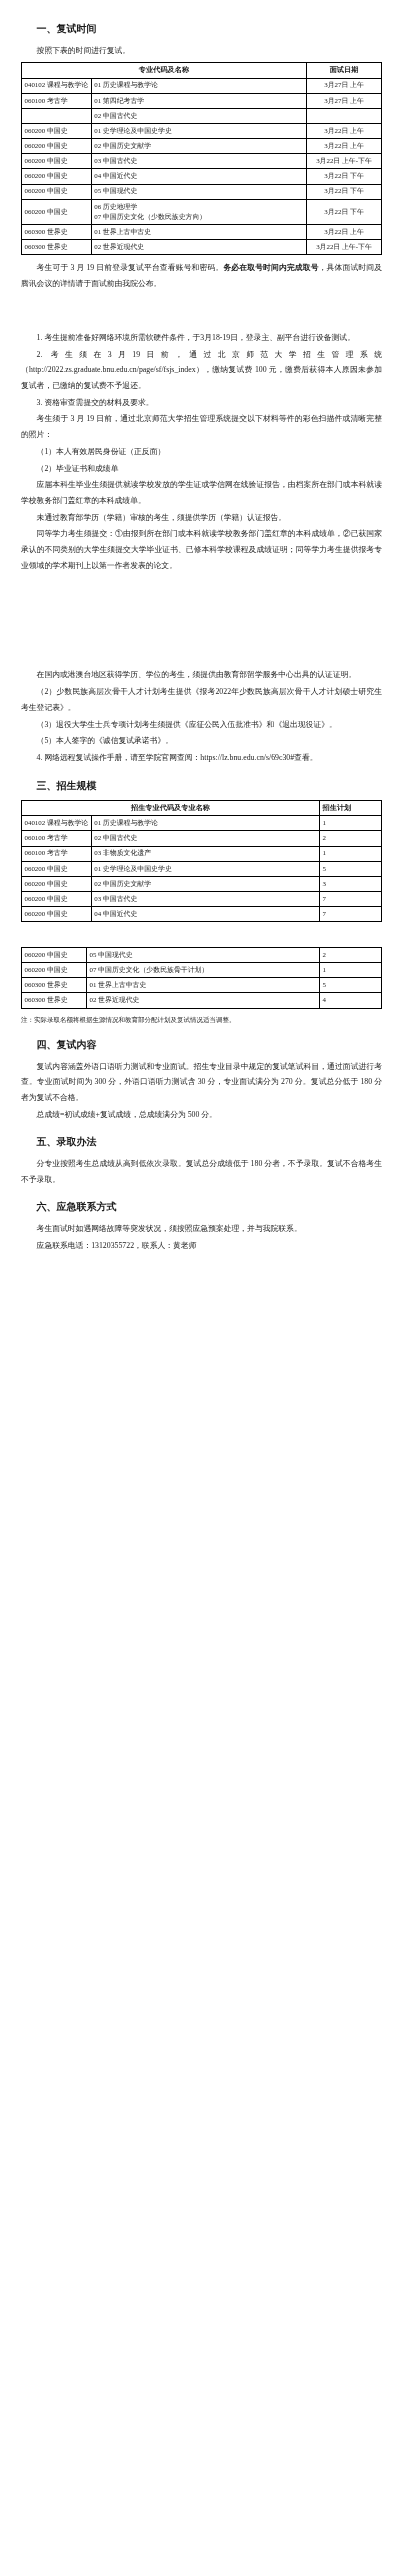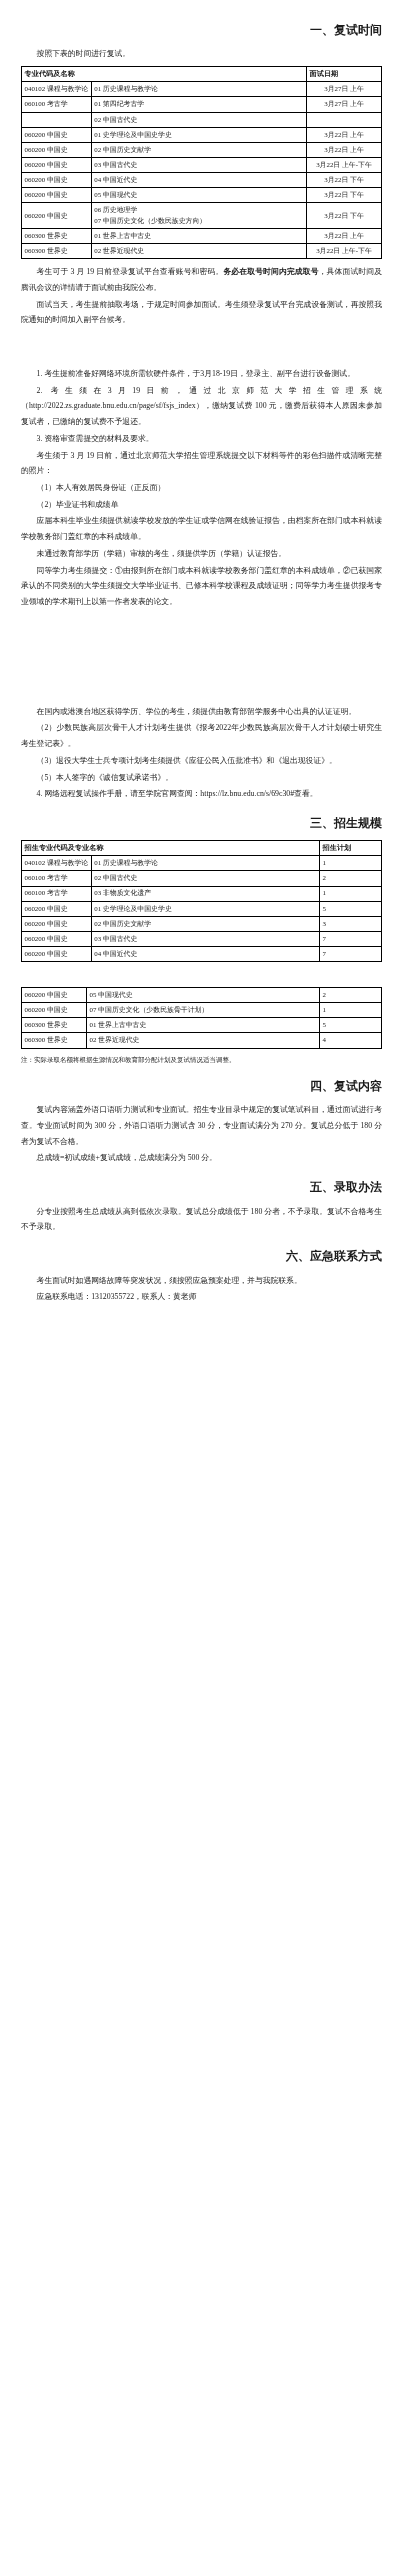--- a/index.html
+++ b/index.html
@@ -24,42 +24,41 @@
   }
   p{
     font-size:7.8px;
     line-height:2.0;
     margin:0 0 1.2px 0;
     text-align:justify;
     text-justify:inter-ideograph;
   }
   .indent{ text-indent:15.6px; }
   .sec-head{
-    font-size:12px;
+    font-size:10px;
     font-weight:bold;
     margin:10px 0 5px 0;
     text-indent:15.6px;
     line-height:1.9;
-    text-align:right;
   }
   table.tbl{
     border-collapse:collapse;
     width:100%;
     margin:3.7px 0 5px 0;
     font-size:6.9px;
   }
   table.tbl td, table.tbl th{
     border:0.6px solid #000;
     padding:1.9px 2.5px;
     line-height:1.5;
     vertical-align:middle;
   }
   table.tbl th{
     font-weight:bold;
-    text-align:left;
+    text-align:center;
     font-size:7.2px;
   }
   .c-code{ width:59px; text-align:left; white-space:nowrap;}
   .c-name{ text-align:left; }
   .c-date{ width:69px; text-align:center; }
   .t2 .c-plan{ width:56px; text-align:left;}
   .note{
     font-size:6.5px;
     line-height:1.7;
     margin:1.2px 0 2.5px 0;
@@ -140,21 +139,20 @@
         </tr>
         <tr>
           <td class="c-code">060300 世界史</td>
           <td class="c-name">02 世界近现代史</td>
           <td class="c-date">3月22日 上午-下午</td>
         </tr>
       </tbody>
   </table>
 
   <p class="indent"><span id="at1">考生可于 3 月 19 日前登录复试平台查看账号和密码。<b>务必在取号时间内完成取号</b>，具体面试时间及腾讯会议的详情请于面试前由我院公布。</span></p>
-  <p class="indent">面试当天，考生提前抽取考场，于规定时间参加面试。考生须登录复试平台完成设备测试，再按照我院通知的时间加入副平台候考。</p>
 
   <div class="biggap"></div>
 
   <p class="indent">1. 考生提前准备好网络环境所需软硬件条件，于3月18-19日，登录主、副平台进行设备测试。</p>
   <p class="indent">2. 考生须在3月19日前，通过北京师范大学招生管理系统（http://2022.zs.graduate.bnu.edu.cn/page/sf/fsjs_index），缴纳复试费 100 元，缴费后获得本人原因未参加复试者，已缴纳的复试费不予退还。</p>
   <p class="indent">3. 资格审查需提交的材料及要求。</p>
   <p class="indent">考生须于 3 月 19 日前，通过北京师范大学招生管理系统提交以下材料等件的彩色扫描件或清晰完整的照片：</p>
   <p class="indent">（1）本人有效居民身份证（正反面）</p>
   <p class="indent">（2）毕业证书和成绩单</p>
   <p class="indent">应届本科生毕业生须提供就读学校发放的学生证或学信网在线验证报告，由档案所在部门或本科就读学校教务部门盖红章的本科成绩单。</p>

